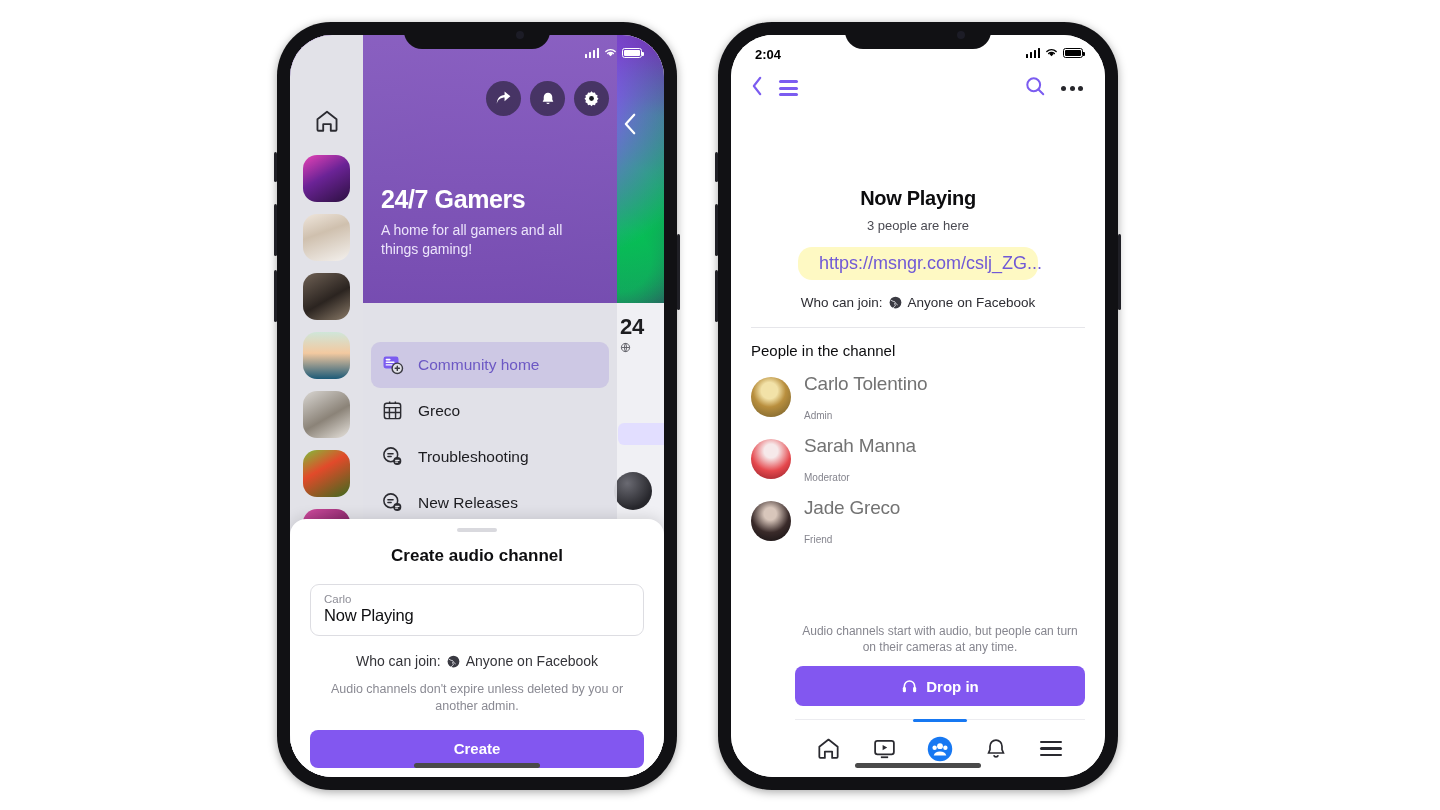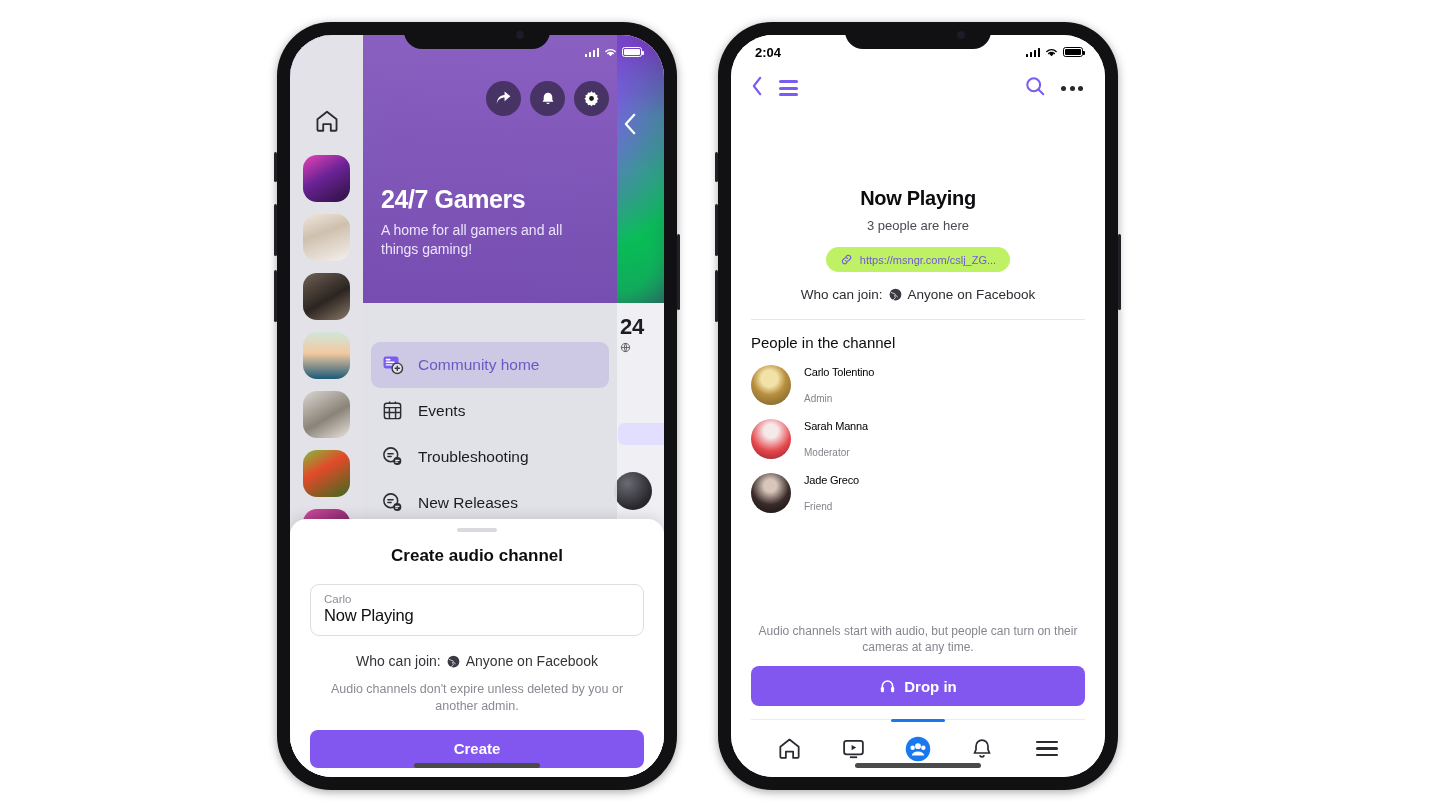--- a/index.html
+++ b/index.html
@@ -41,22 +41,22 @@
   .home-indicator {
     position: absolute; bottom: 9px; left: 50%;
     transform: translateX(-50%);
     width: 126px; height: 5px; border-radius: 3px;
     background: #4a4a4a; z-index: 45;
   }
   .side-btn { position: absolute; background: #202026; border-radius: 3px; }
 
   
   .statusbar {
-    position: absolute; top: 0; left: 0; right: 0; height: 30px;
-    display: flex; align-items: center; justify-content: space-between;
+    position: absolute; top: 8px; left: 0; right: 0; height: 30px;
+    display: flex; align-items: flex-start; justify-content: space-between;
     padding: 4px 22px 0 24px; z-index: 38;
     font-size: 13px; font-weight: bold; color: #000;
   }
   .statusbar.light { color: #fff; }
   .sb-right { display: flex; align-items: center; gap: 4px; }
   .bars { display: flex; align-items: flex-end; gap: 1.5px; height: 10px; }
   .bars i { display: block; width: 2.5px; background: currentColor; border-radius: .5px; }
   .bars i:nth-child(1){height:3.5px}.bars i:nth-child(2){height:5.5px}
   .bars i:nth-child(3){height:7.5px}.bars i:nth-child(4){height:9.5px}
   .batt {
@@ -217,44 +217,44 @@
   .dots i { width: 5px; height: 5px; border-radius: 50%; background: #27272c; display:block; }
 
   .r-body { flex: 1; display: flex; flex-direction: column; padding: 0 20px; min-height: 0; }
   .np-title {
     margin-top: 76px; text-align: center;
     font-size: 20px; font-weight: bold; color: #0c0c0e; letter-spacing: -.3px;
   }
   .np-count { margin-top: 8px; text-align: center; font-size: 13px; color: #4a4a52; }
   .url-chip {
     margin: 14px auto 0; display: inline-flex; align-items: center; gap: 7px;
-    background: #bef264; color: #7059d6; border-radius: 14px;
-    padding: 6px 14px; font-size: 11px; max-width: 240px;
+    background: #fef9c3; color: #7059d6; border-radius: 14px;
+    padding: 6px 14px; font-size: 18px; max-width: 240px;
     align-self: center;
   }
   .who-row2 {
     margin-top: 15px; text-align: center; font-size: 13.5px; color: #2d2d33;
     display: flex; align-items: center; justify-content: center; gap: 5px;
   }
   .divider { margin-top: 17px; height: 1px; background: #e6e6ea; }
   .people-head {
     margin-top: 14px; font-size: 15px; font-weight: normal; color: #0c0c0e;
   }
   .person { display: flex; align-items: center; gap: 13px; margin-top: 14px; }
   .avatar {
     width: 40px; height: 40px; border-radius: 50%; flex: none;
     background-size: cover;
   }
   .av1 { background: radial-gradient(circle at 46% 34%, #f2e2a8 0 24%, #b98f3e 48%, #6d5a2a 100%); }
   .av2 { background: radial-gradient(circle at 50% 30%, #f6e9ea 0 20%, #e5484d 58%, #8d1f28 100%); }
   .av3 { background: radial-gradient(circle at 48% 32%, #d8c6bb 0 18%, #3a2b2a 55%, #0f0d0f 100%); }
-  .p-name { font-size: 11px; color: #000000; letter-spacing: -.2px; }
+  .p-name { font-size: 19px; color: #737373; letter-spacing: -.2px; }
   .p-role { font-size: 10px; color: #84848d; margin-top: 15px; }
 
-  .r-foot { padding: 0 20px 0; flex: none; }
+  .r-foot { padding: 0 20px 0; flex: none; margin-left: 44px; }
   .foot-note {
     text-align: center; font-size: 12px; color: #86868f;
     line-height: 1.35; padding: 0 6px;
   }
   .dropin-btn {
     margin-top: 11px; height: 40px; border-radius: 8px;
     background: #8257f0; color: #fff; font-size: 15px; font-weight: bold;
     display: flex; align-items: center; justify-content: center; gap: 8px;
   }
   .tabbar {
@@ -379,21 +379,21 @@
               <span>Community home</span>
             </div>
 
             <div class="menu-item">
               <span class="menu-icon">
                 <svg width="23" height="23" viewBox="0 0 24 24" fill="none" stroke="#2b2b31" stroke-width="1.5">
                   <rect x="3.5" y="4.5" width="17" height="16" rx="2.6"></rect>
                   <path d="M3.5 9h17M9 4.5v-2M15 4.5v-2M8.8 9v11.5M15.2 9v11.5M3.5 14h17"></path>
                 </svg>
               </span>
-              <span>Events</span>
+              <span>Greco</span>
             </div>
 
 
             <div class="menu-item">
               <span class="menu-icon">
                 <svg width="23" height="23" viewBox="0 0 24 24" fill="none">
                   <circle cx="10.2" cy="10.2" r="7.2" stroke="#2b2b31" stroke-width="1.6"></circle>
                   <path d="M7.2 9.2h5.4M7.2 12h3.4" stroke="#2b2b31" stroke-width="1.5" stroke-linecap="round"></path>
                   <circle cx="17" cy="16.6" r="4.2" fill="#2b2b31"></circle>
                   <path d="M15.2 16h3.6M15.2 17.8h2.2" stroke="#e6e6ea" stroke-width="1.2" stroke-linecap="round"></path>

